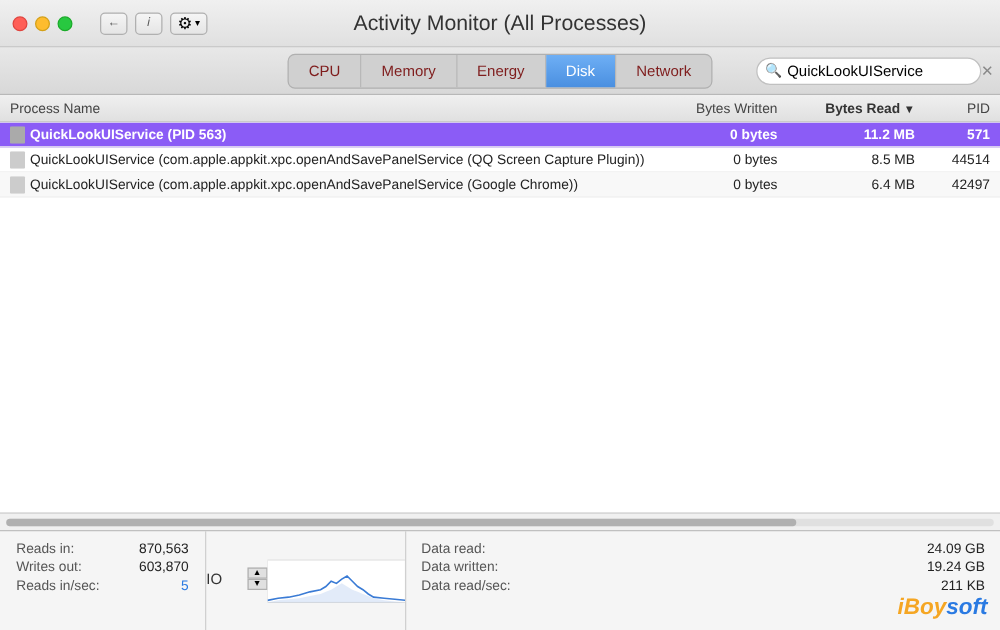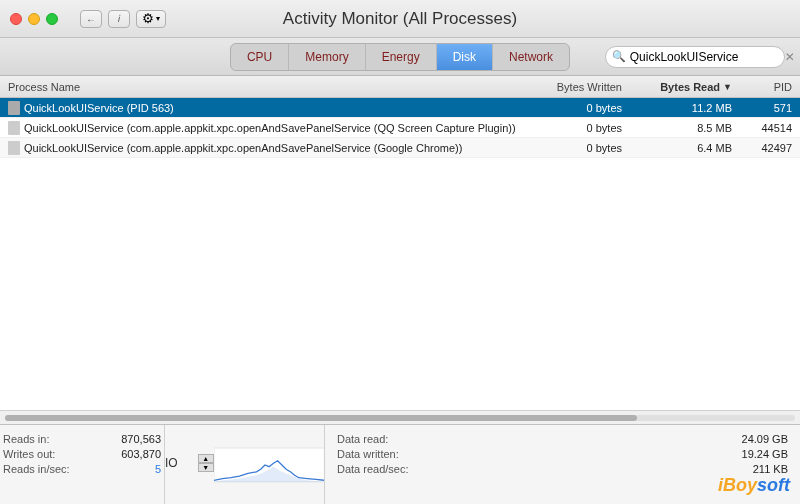--- a/index.html
+++ b/index.html
@@ -177,21 +177,22 @@
       overflow-y: auto;
       background: white;
     }
     .table-row {
       display: flex;
       align-items: center;
       height: 20px;
       border-bottom: 1px solid #f0f0f0;
     }
     .table-row.selected {
-      background: #0369a1;
+      background: #8b5cf6;
+      font-weight: bold;
     }
     .table-row.alt {
       background: #f8f8f8;
     }
     .td {
       font-size: 11px;
       padding: 0 8px;
       white-space: nowrap;
       overflow: hidden;
       text-overflow: ellipsis;
@@ -240,21 +241,21 @@
 
     
     .bottom-bar {
       height: 80px;
       background: #f5f5f5;
       border-top: 1px solid #c0c0c0;
       display: flex;
     }
     .stats-left {
       width: 165px;
-      padding: 8px 3px;
+      padding: 8px 13px;
       border-right: 1px solid #d0d0d0;
     }
     .stat-row {
       display: flex;
       justify-content: space-between;
       margin-bottom: 3px;
       font-size: 11px;
     }
     .stat-label { color: #555; }
     .stat-value { color: #222; font-weight: 500; }

